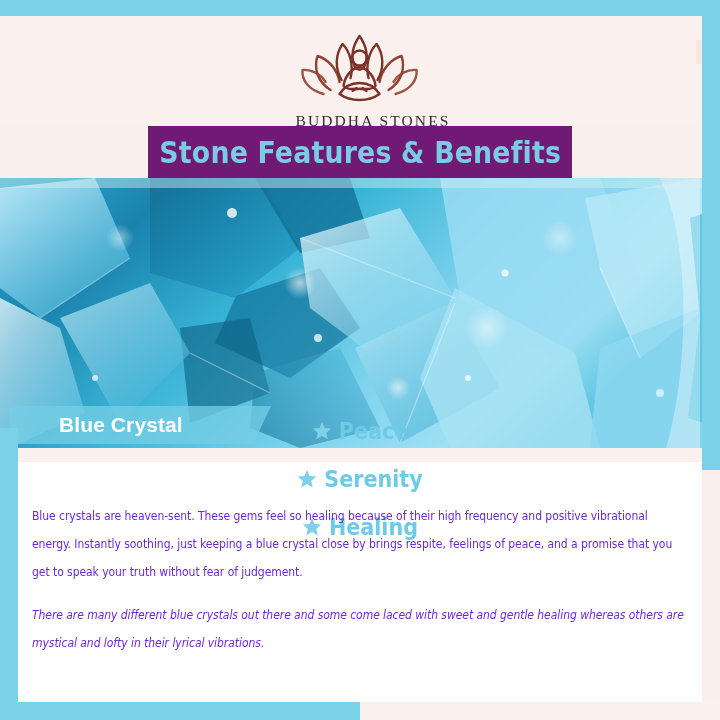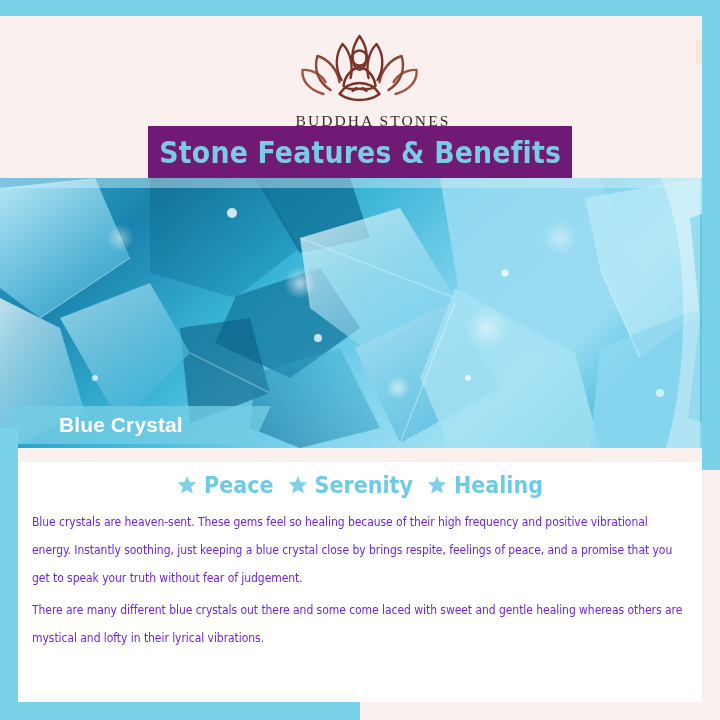--- a/index.html
+++ b/index.html
@@ -164,23 +164,24 @@
     left: 18px; top: 462px;
     width: 684px; height: 240px;
     background: #ffffff;
     z-index: 3;
   }
 
   .keywords {
     display: flex;
     align-items: center;
     justify-content: center;
-    gap: 14px;
-    padding-top: 6px;
+    gap: 22px;
+    padding-top: 0;
     height: 34px;
+    flex-direction: column;
   }
   .kw {
     display: inline-flex;
     align-items: center;
     gap: 7px;
   }
   .kw-star {
     display: inline-block;
     width: 20px;
     height: 20px;
@@ -199,21 +200,21 @@
     padding: 6px 14px 0 14px;
   }
   .para {
     margin: 0;
     font-family: "Liberation Sans Narrow", "DejaVu Sans Condensed", "Liberation Sans", sans-serif;
     font-size: 12px;
     line-height: 28px;
     color: #6d28d9;
     letter-spacing: -0.05px;
   }
-  .para + .para { margin-top: 4px; }
+  .para + .para { margin-top: 15px; font-style: italic; }
 
   
   .bottom-gutter {
     position: absolute;
     left: 360px; bottom: 0;
     width: 360px; height: 18px;
     background: #faf0ed;
     z-index: 4;
   }
 </style>

